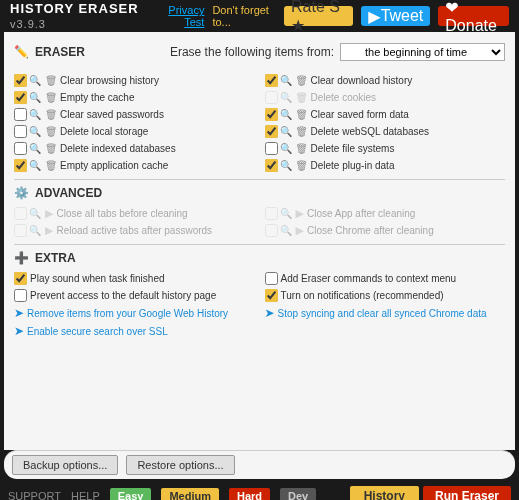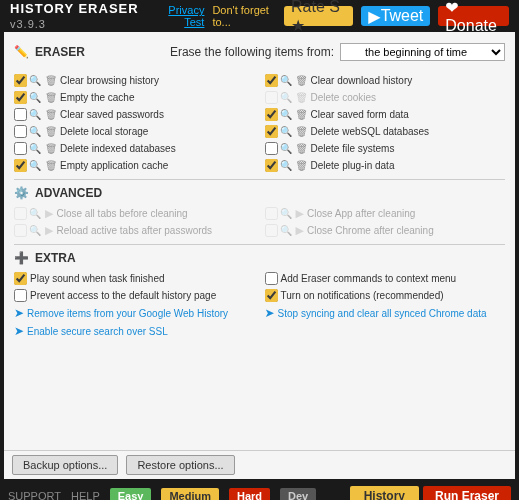--- a/index.html
+++ b/index.html
@@ -100,20 +100,21 @@
     .divider { height: 1px; background: #ccc; margin: 5px 0; }
 
     
     #footer-buttons {
       background: #f5f5f5;
       padding: 4px 8px;
       display: flex;
       gap: 8px;
       margin: 0 4px;
       border-top: 1px solid #ccc;
+      border-radius: 13px;
     }
     .opt-btn {
       background: #e0e0e0;
       border: 1px solid #999;
       padding: 3px 10px;
       font-size: 11px;
       cursor: pointer;
       border-radius: 2px;
       color: #333;
     }

